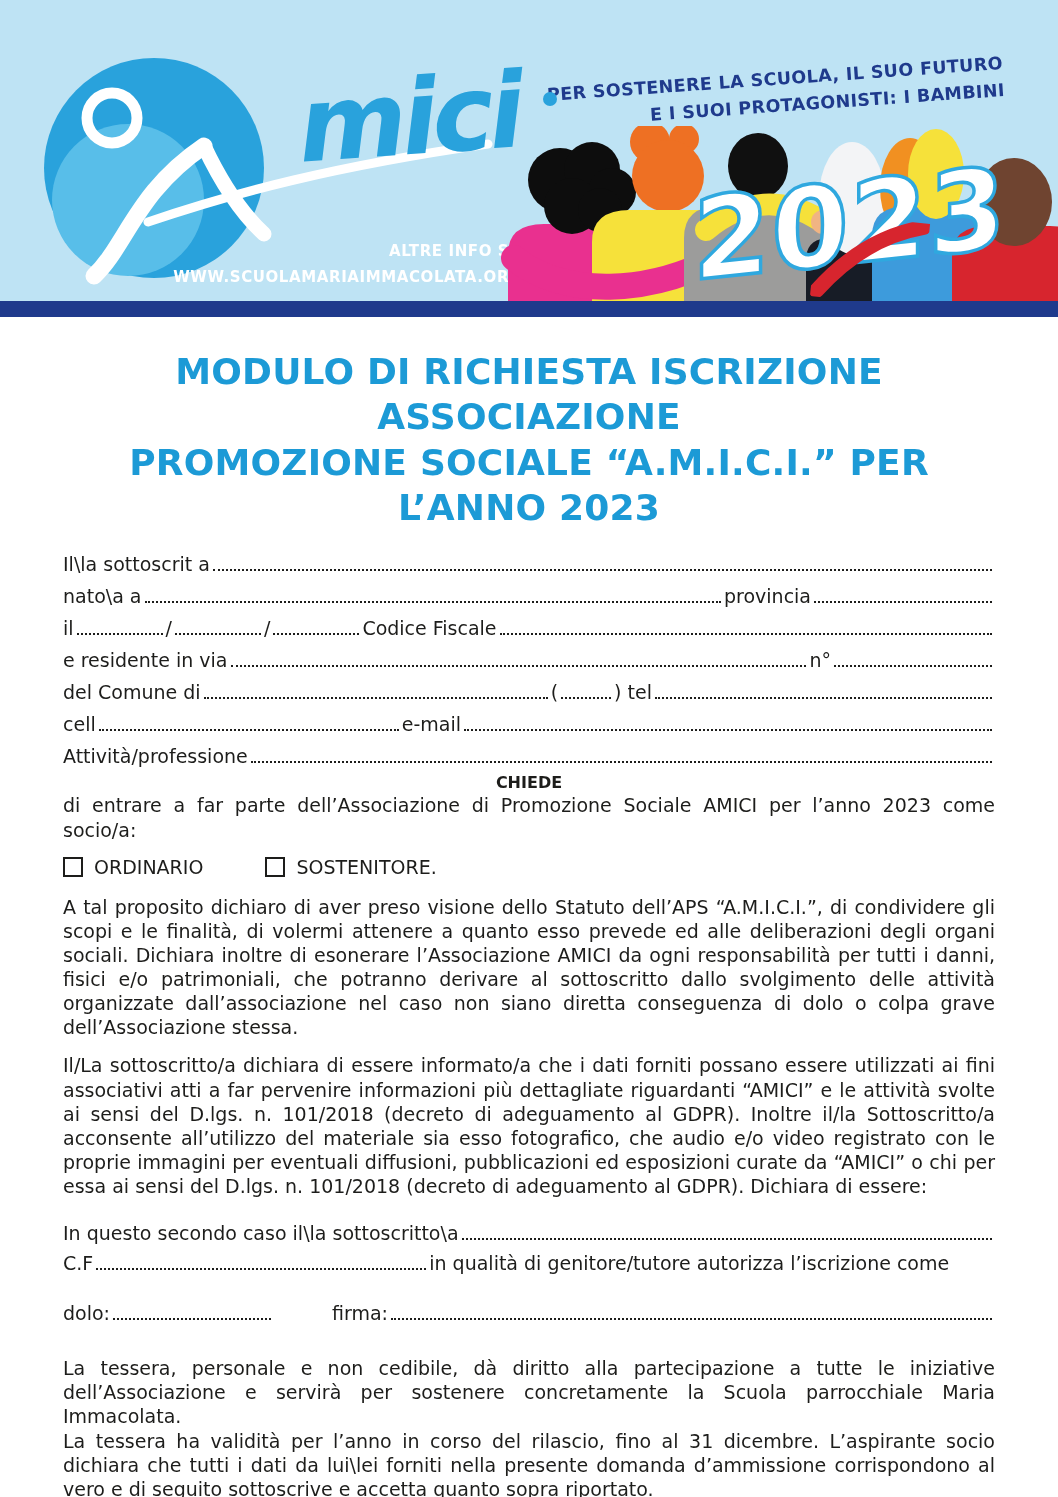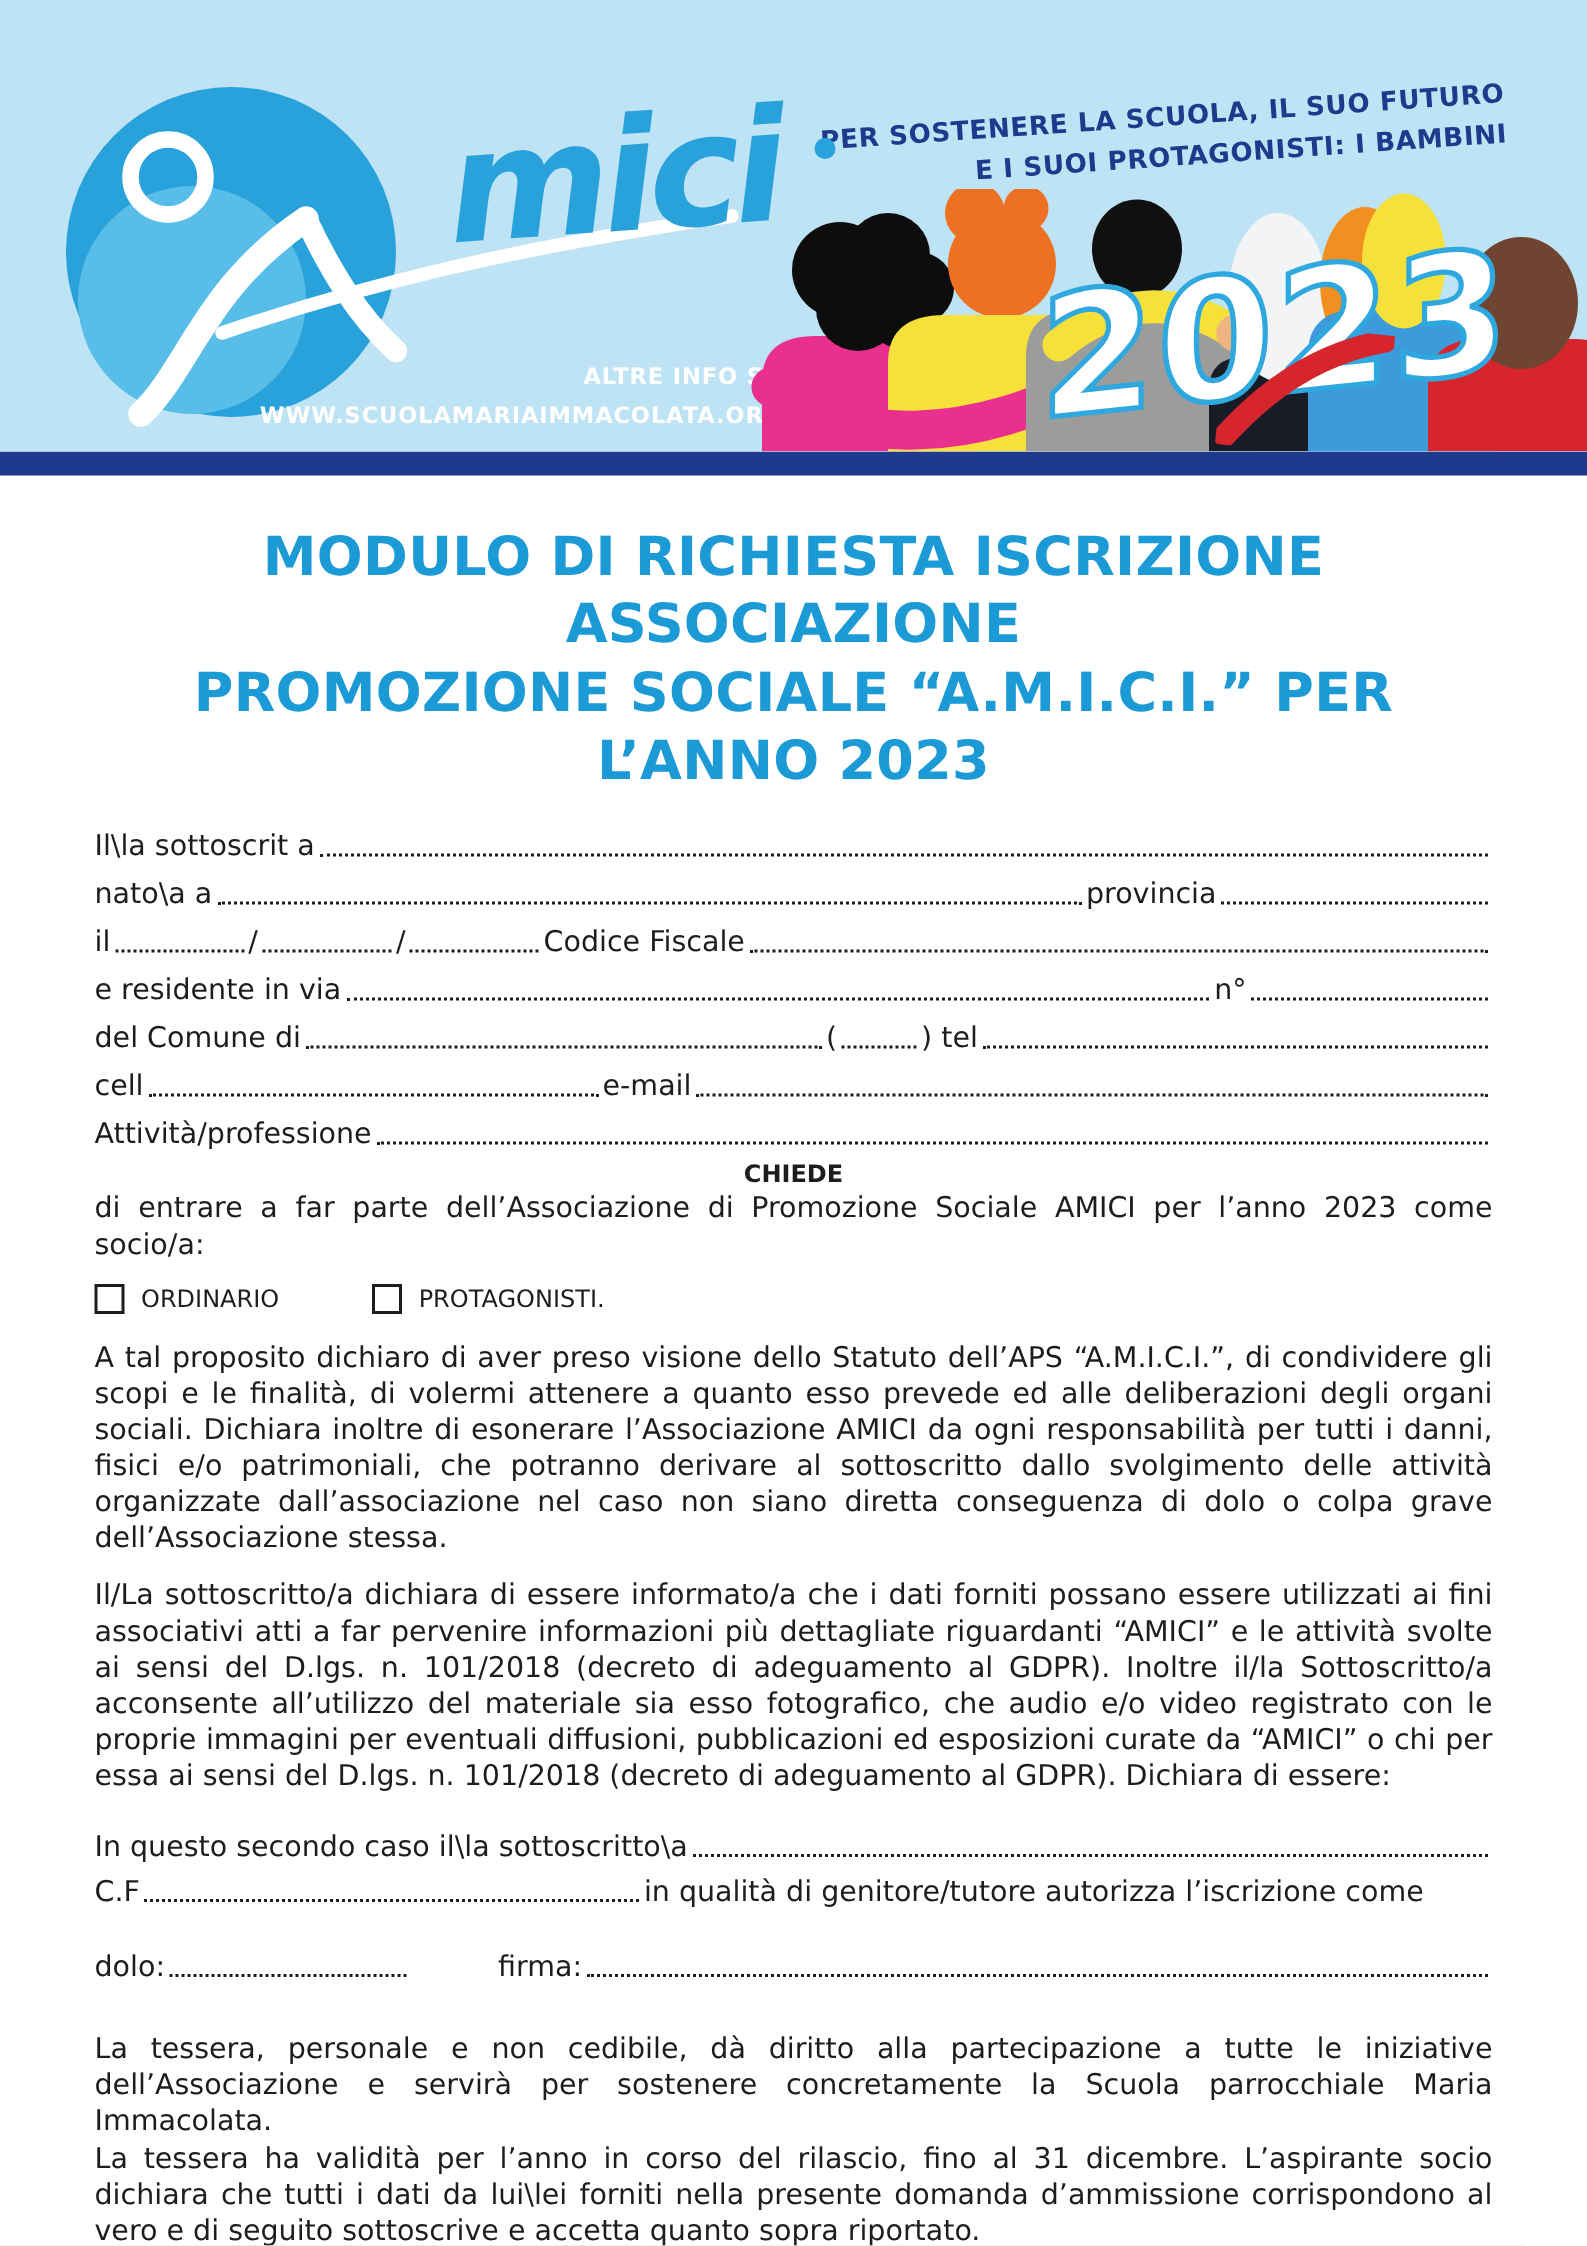--- a/index.html
+++ b/index.html
@@ -42,21 +42,21 @@
   .sp60 { width:58px; }
 
   .chiede { text-align:center; font-weight:bold; font-size:16px; margin:6px 0 1px; }
   .just { text-align:justify; font-size:19px; line-height:1.27; }
   .p-chiede { margin:0 0 2px; }
   .p-decl1 { margin:4px 0 14px; }
   .p-decl2 { margin:0 0 16px; }
   .p-card { margin:0; }
   .card-block { margin-top:32px; }
 
-  .chk-row { display:flex; align-items:center; font-size:16px; }
+  .chk-row { display:flex; align-items:center; font-size:19px; }
   .chk-row1 { margin:14px 0 17px; }
   .chk-row2 { margin:24px 0 24px; }
   .box { width:20px; height:20px; border:2.6px solid var(--ink,#1D1D1B); margin-right:11px; flex:none; background:#fff; }
   .opt2 { margin-left:62px; }
 
   .minor .frow { height:30px; }
   .minor-last { font-size:19px; line-height:30px; }
   .df-row { margin-top:18px; }
 </style>
 </head>
@@ -192,21 +192,21 @@
       <span class="dots grow"></span>
     </div>
 
     <h2 class="chiede">CHIEDE</h2>
     <p class="just p-chiede">di entrare a far parte dell’Associazione di Promozione Sociale AMICI per l’anno 2023 come socio/a:</p>
 
     <div class="chk-row chk-row1">
       <span class="box"></span>
       <span class="lbl">ORDINARIO</span>
       <span class="box opt2"></span>
-      <span class="lbl">PROTAGONISTI.</span>
+      <span class="lbl">SOSTENITORE.</span>
     </div>
 
     <p class="just p-decl1">A tal proposito dichiaro di aver preso visione dello Statuto dell’APS “A.M.I.C.I.”, di condividere gli scopi e le finalità, di volermi attenere a quanto esso prevede ed alle deliberazioni degli organi sociali. Dichiara inoltre di esonerare l’Associazione AMICI da ogni responsabilità per tutti i danni, fisici e/o patrimoniali, che potranno derivare al sottoscritto dallo svolgimento delle attività organizzate dall’associazione nel caso non siano diretta conseguenza di dolo o colpa grave dell’Associazione stessa.</p>
     <p class="just p-decl2">Il/La sottoscritto/a dichiara di essere informato/a che i dati forniti possano essere utilizzati ai fini associativi atti a far pervenire informazioni più dettagliate riguardanti “AMICI” e le attività svolte ai sensi del D.lgs. n. 101/2018 (decreto di adeguamento al GDPR). Inoltre il/la Sottoscritto/a acconsente all’utilizzo del materiale sia esso fotografico, che audio e/o video registrato con le proprie immagini per eventuali diffusioni, pubblicazioni ed esposizioni curate da “AMICI” o chi per essa ai sensi del D.lgs. n. 101/2018 (decreto di adeguamento al GDPR). Dichiara di essere:</p>
 
 
     <div class="minor">
       <div class="frow">
         <span class="lbl">In questo secondo caso il\la sottoscritto\a</span>
         <span class="dots grow"></span>

